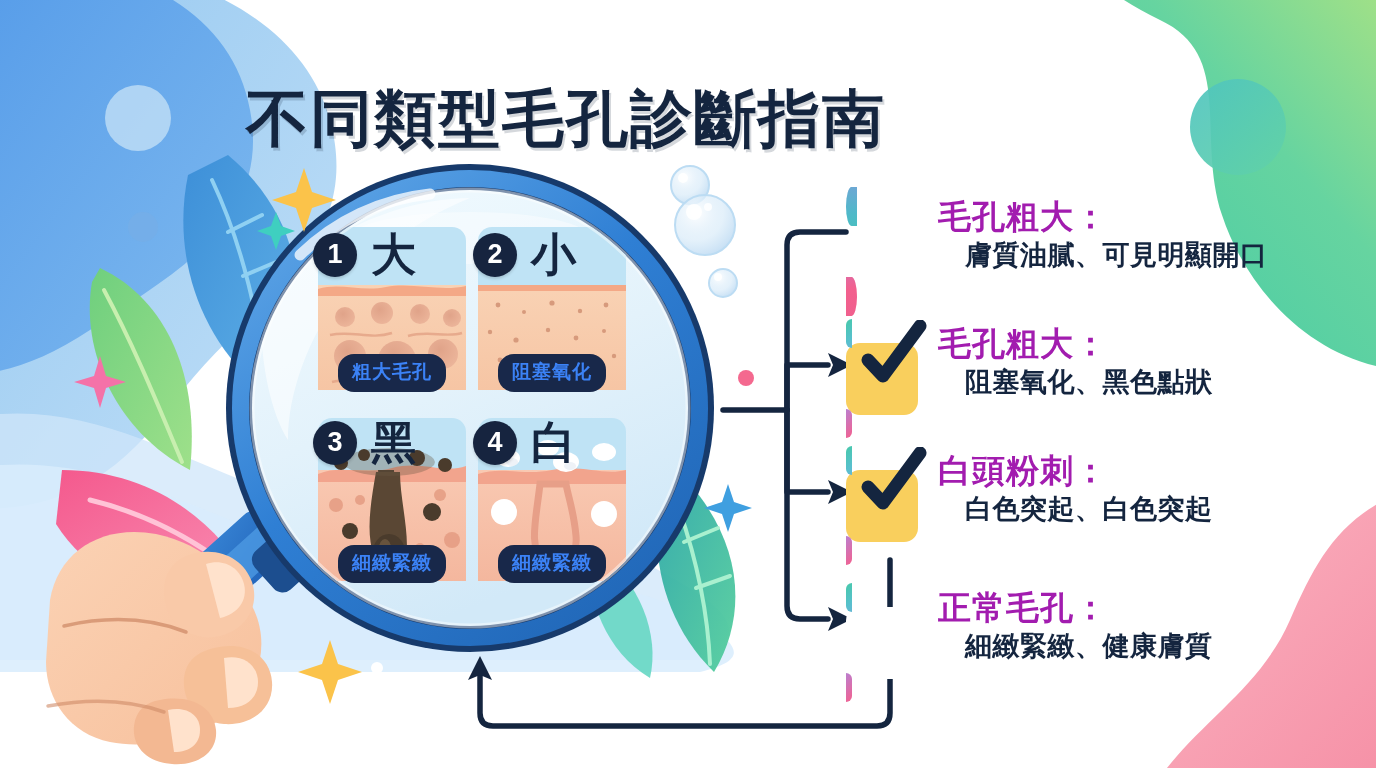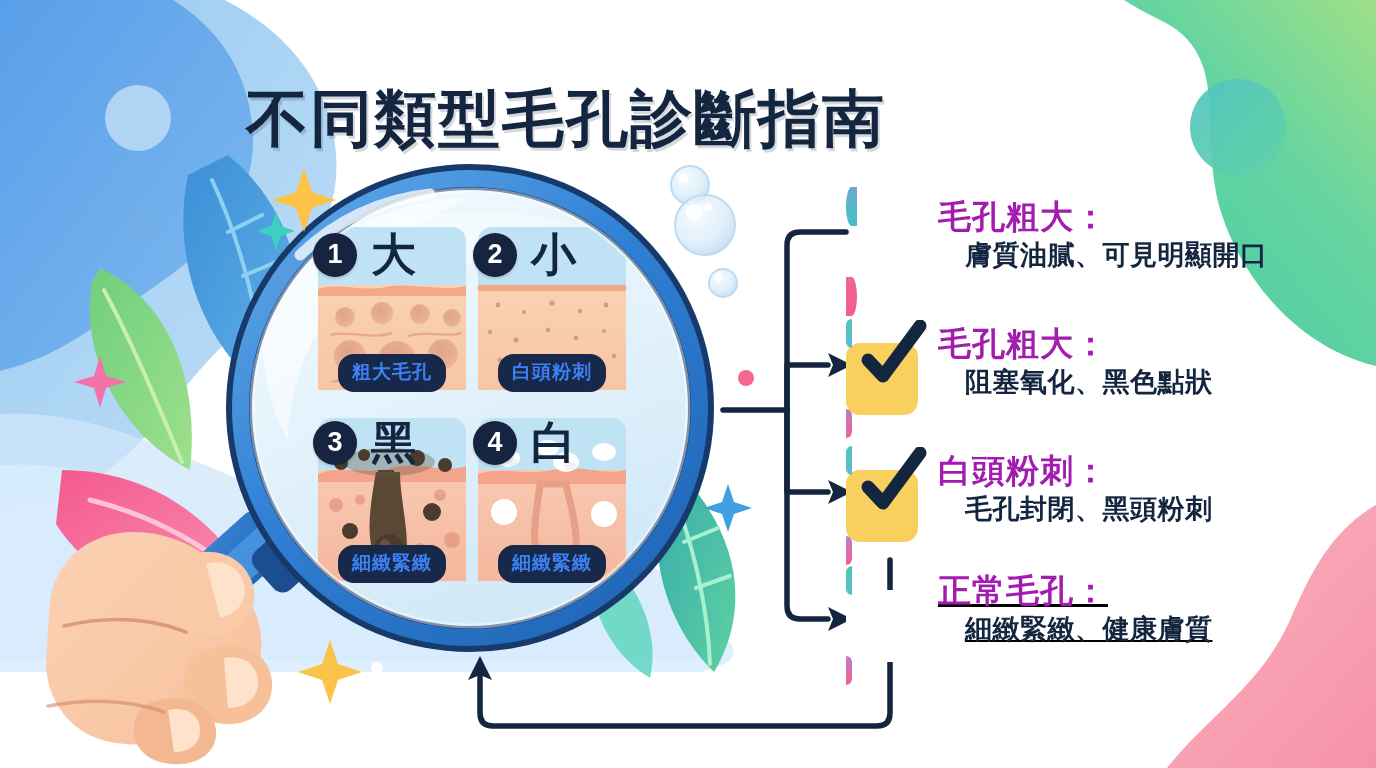--- a/index.html
+++ b/index.html
@@ -426,21 +426,21 @@
       <span class="quad-char">大</span>
     </div>
     <span class="quad-pill">粗大毛孔</span>
   </div>
 
   <div class="quad" style="left:473px;top:232px;width:158px;height:160px;">
     <div class="quad-head">
       <span class="quad-num">2</span>
       <span class="quad-char">小</span>
     </div>
-    <span class="quad-pill">白頭粉刺</span>
+    <span class="quad-pill">阻塞氧化</span>
   </div>
 
   <div class="quad" style="left:313px;top:420px;width:158px;height:163px;">
     <div class="quad-head">
       <span class="quad-num">3</span>
       <span class="quad-char">黑</span>
     </div>
     <span class="quad-pill">細緻緊緻</span>
   </div>
 
@@ -479,25 +479,25 @@
 
     <div class="legend-row" style="top:274px;">
       <span class="legend-icon">
         <span class="chkbox"><i></i></span>
         <svg class="tick" viewBox="0 0 74 74">
           <path d="M 12 40 L 27 56 L 64 6" stroke="#14253f" stroke-width="13" fill="none" stroke-linecap="round" stroke-linejoin="round"></path>
         </svg>
       </span>
       <span class="legend-text">
         <span class="legend-title" style="display: block;">白頭粉刺：</span>
-        <span class="legend-desc" style="display: block;">毛孔封閉、黑頭粉刺</span>
-      </span>
-    </div>
-
-    <div class="legend-row" style="top:394px;text-decoration:underline;">
+        <span class="legend-desc" style="display: block;">白色突起、白色突起</span>
+      </span>
+    </div>
+
+    <div class="legend-row" style="top:411px;">
       <span class="legend-icon">
         <span class="chkbox empty"><i></i></span>
       </span>
       <span class="legend-text">
         <span class="legend-title" style="display: block;">正常毛孔：</span>
         <span class="legend-desc" style="display: block;">細緻緊緻、健康膚質</span>
       </span>
     </div>
 
   </div>

